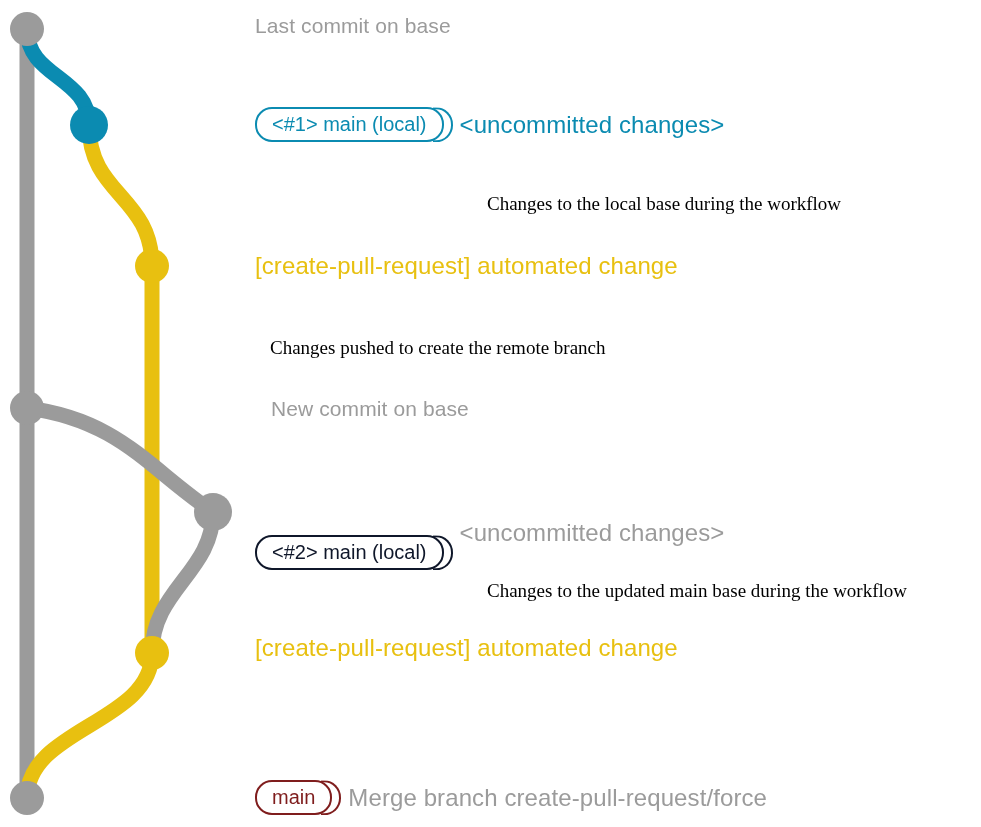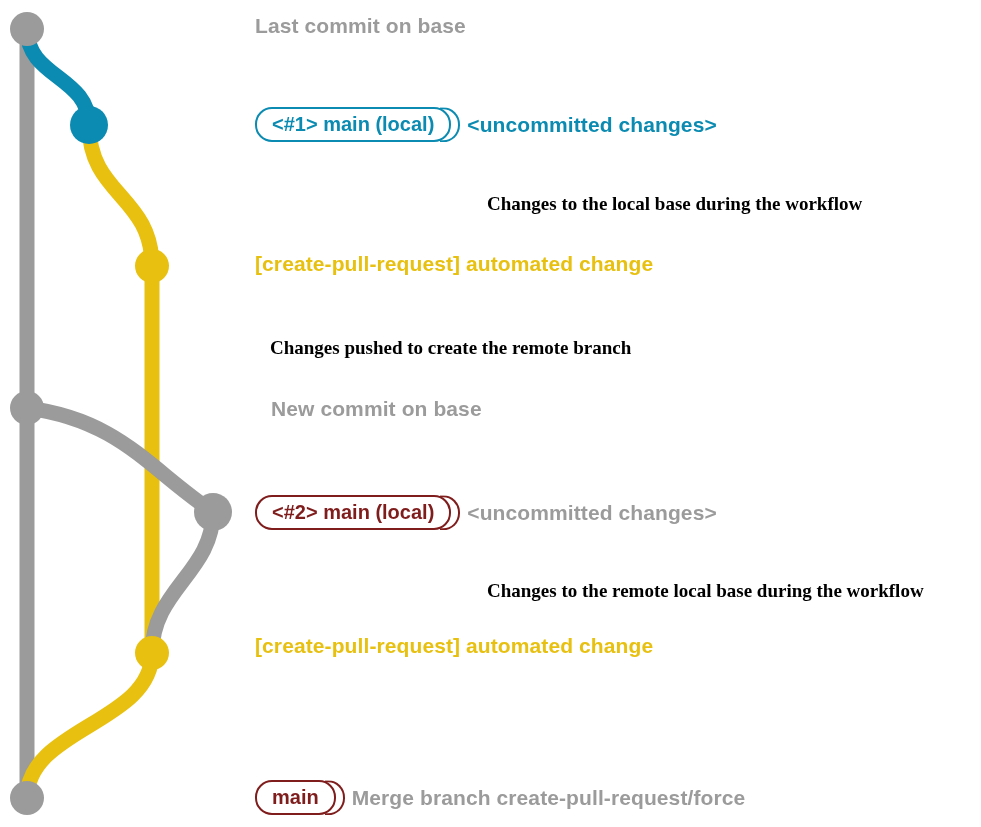--- a/index.html
+++ b/index.html
@@ -22,21 +22,20 @@
     top: 0;
     width: 981px;
     height: 827px;
   }
   #text-layer {
     position: absolute;
     left: 0;
     top: 0;
     width: 981px;
     height: 827px;
-    font-weight: bold;
   }
   .row {
     position: absolute;
     display: flex;
     align-items: center;
     white-space: nowrap;
   }
   .heading {
     font-family: "Liberation Sans", sans-serif;
     font-size: 21px;
@@ -70,21 +69,21 @@
     width: 20px;
     height: 100%;
     border: 2px solid currentColor;
     border-left: none;
     border-radius: 0 17px 17px 0;
     box-sizing: border-box;
     z-index: 1;
   }
   .commit-msg {
     font-family: "Liberation Sans", sans-serif;
-    font-size: 21px;
+    font-size: 24px;
     letter-spacing: 0.1px;
   }
   .desc {
     position: absolute;
     font-family: "Liberation Serif", serif;
     font-size: 19px;
     color: #000000;
     white-space: nowrap;
     margin-top: 47px;
   }
@@ -136,27 +135,27 @@
   <div class="row" style="left:255px; top:252px;">
     <span class="commit-msg" style="color:#e8c010;">[create-pull-request] automated change</span>
   </div>
   <div class="desc" style="left:270px; top:290px;">Changes pushed to create the remote branch</div>
 
   <div class="row" style="left:255px; top:397px;">
     <span class="heading" style="color:#9b9b9b;margin-left:16px;">New commit on base</span>
   </div>
 
   <div class="row" style="left:255px; top:495px;">
-    <span class="badge-wrap" style="color:#7f1d1d;">
+    <span class="badge-wrap" style="color:#0f172a;margin-top:40px;">
       <span class="badge-tail"></span>
       <span class="badge">&lt;#2&gt; main (local)</span>
     </span>
     <span class="commit-msg" style="color:#9b9b9b;">&lt;uncommitted changes&gt;</span>
   </div>
-  <div class="desc" style="left:487px; top:533px;">Changes to the remote local base during the workflow</div>
+  <div class="desc" style="left:487px; top:533px;">Changes to the updated main base during the workflow</div>
 
   <div class="row" style="left:255px; top:634px;">
     <span class="commit-msg" style="color:#e8c010;">[create-pull-request] automated change</span>
   </div>
 
   <div class="row" style="left:255px; top:780px;">
     <span class="badge-wrap" style="color:#7f1d1d;">
       <span class="badge-tail"></span>
       <span class="badge">main</span>
     </span>

